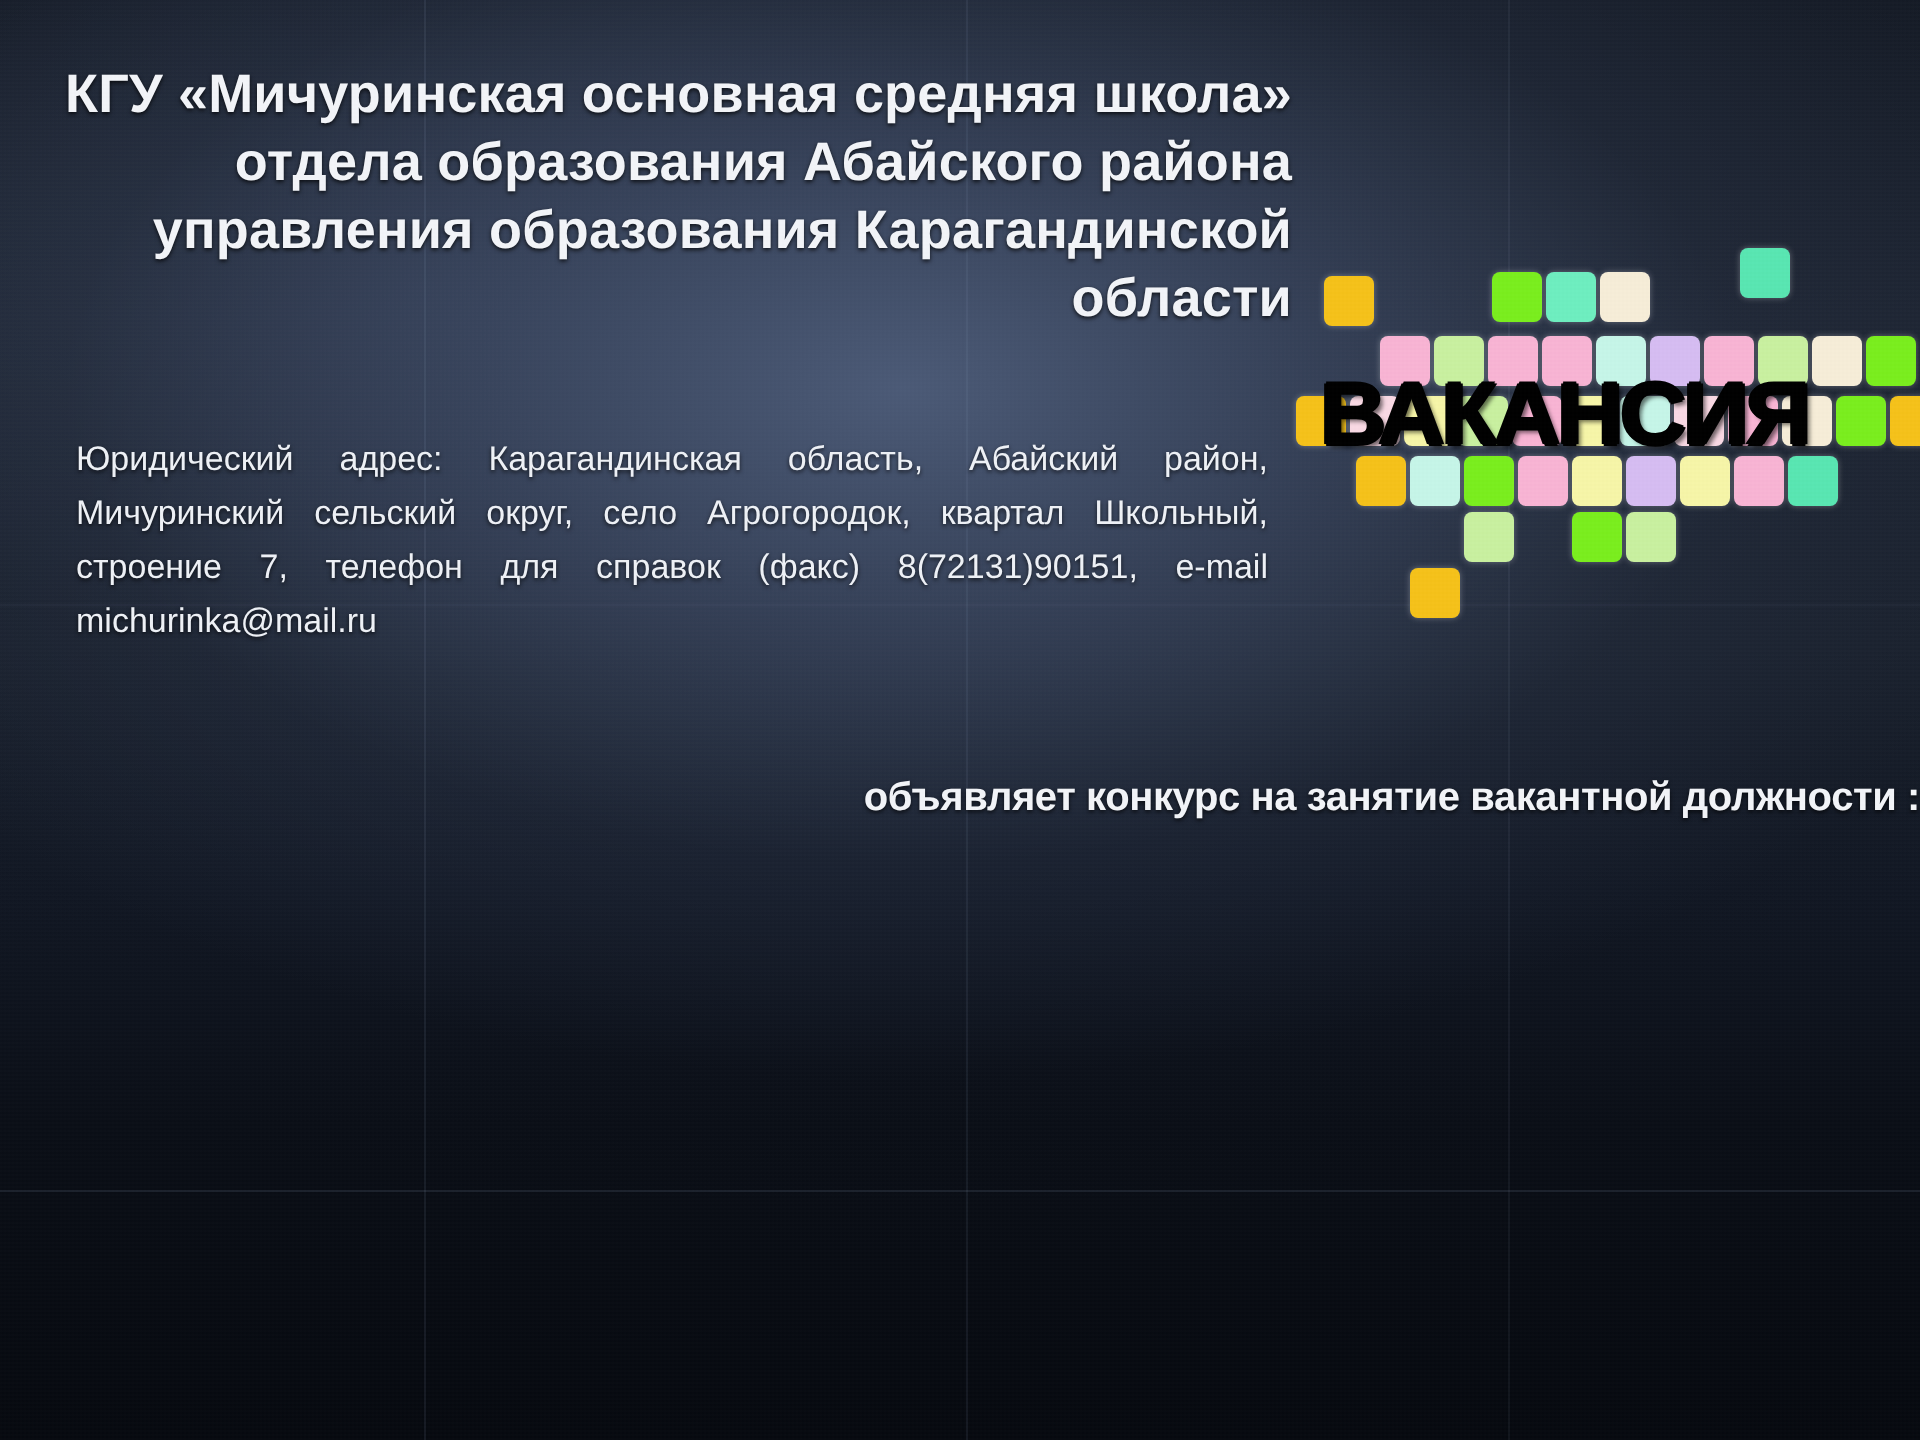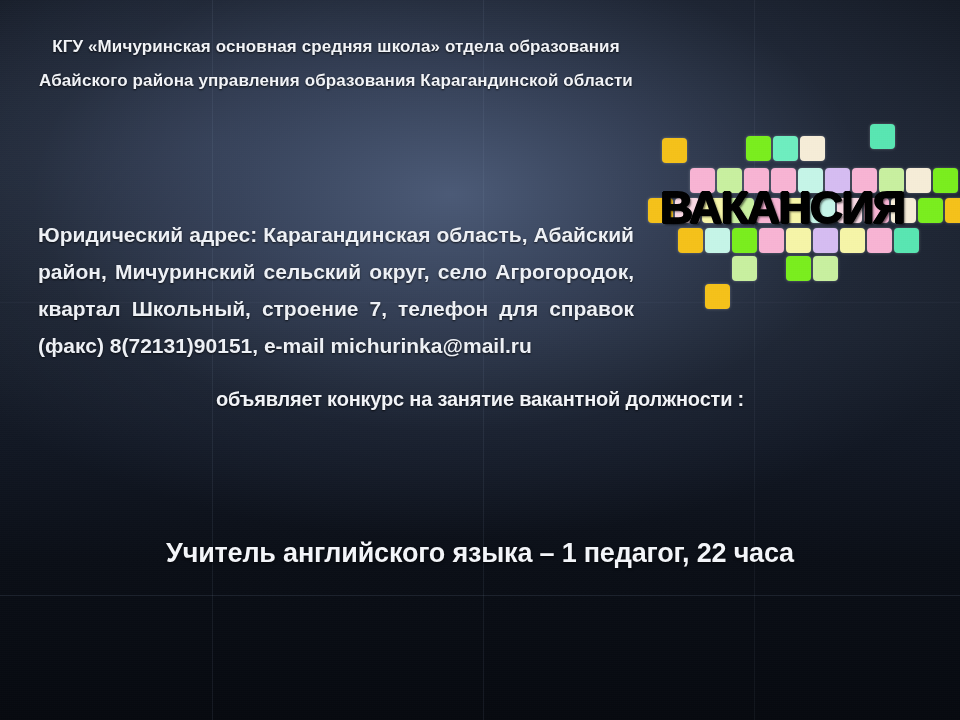--- a/index.html
+++ b/index.html
@@ -47,49 +47,49 @@
       repeating-linear-gradient(0deg, rgba(255,255,255,0.015) 0px, rgba(255,255,255,0.015) 1px, rgba(0,0,0,0.015) 1px, rgba(0,0,0,0.015) 2px),
       repeating-linear-gradient(90deg, rgba(255,255,255,0.012) 0px, rgba(255,255,255,0.012) 1px, rgba(0,0,0,0.012) 1px, rgba(0,0,0,0.012) 2px);
   }
 
   
   .title {
     position: absolute;
     left: 26px;
     top: 30px;
     width: 620px;
-    text-align: center;
+    text-align: right;
     color: #f2f4f8;
-    font-size: 17px;
+    font-size: 27px;
     font-weight: bold;
     line-height: 34px;
     letter-spacing: 0.1px;
     text-shadow: 0 1px 2px rgba(0,0,0,0.75);
   }
 
   .address {
     position: absolute;
     left: 38px;
     top: 216px;
     width: 596px;
     text-align: justify;
     text-align-last: left;
     color: #eef1f6;
-    font-size: 21px;
-    font-weight: bold;
-    line-height: 37px;
+    font-size: 17px;
+    font-weight: normal;
+    line-height: 27px;
     text-shadow: 0 1px 2px rgba(0,0,0,0.7);
   }
 
   .announce {
     position: absolute;
     left: 0;
     top: 386px;
     width: 960px;
-    text-align: center;
+    text-align: right;
     color: #f2f4f8;
     font-size: 20px;
     font-weight: bold;
     line-height: 26px;
     letter-spacing: -0.2px;
     text-shadow: 0 1px 2px rgba(0,0,0,0.7);
   }
 
   .vacancy-line {
     position: absolute;
@@ -149,21 +149,20 @@
   <div class="seam v s3"></div>
   <div class="seam h h2"></div>
   <div class="seam h h1"></div>
 
   <div class="title">КГУ «Мичуринская основная средняя школа» отдела образования Абайского района управления образования Карагандинской области</div>
 
   <div class="address">Юридический адрес: Карагандинская область, Абайский район, Мичуринский сельский округ, село Агрогородок, квартал Школьный, строение 7, телефон для справок (факс) 8(72131)90151, e-mail michurinka@mail.ru</div>
 
   <div class="announce">объявляет конкурс на занятие вакантной должности :</div>
 
-  <div class="vacancy-line">Учитель английского языка – 1 педагог, 22 часа</div>
 
   <div id="mosaic">
     <div class="tile" style="left: 14px; top: 14px; background-color: rgb(245, 194, 26);"></div>
       <div class="tile" style="left: 98px; top: 12px; background-color: rgb(122, 238, 30);"></div>
       <div class="tile" style="left: 125px; top: 12px; background-color: rgb(110, 238, 192);"></div>
       <div class="tile" style="left: 152px; top: 12px; background-color: rgb(246, 237, 216);"></div>
       <div class="tile" style="left: 222px; top: 0px; background-color: rgb(89, 230, 178);"></div>
       <div class="tile" style="left: 42px; top: 44px; background-color: rgb(248, 180, 212);"></div>
       <div class="tile" style="left: 69px; top: 44px; background-color: rgb(201, 240, 160);"></div>
       <div class="tile" style="left: 96px; top: 44px; background-color: rgb(248, 180, 212);"></div>

